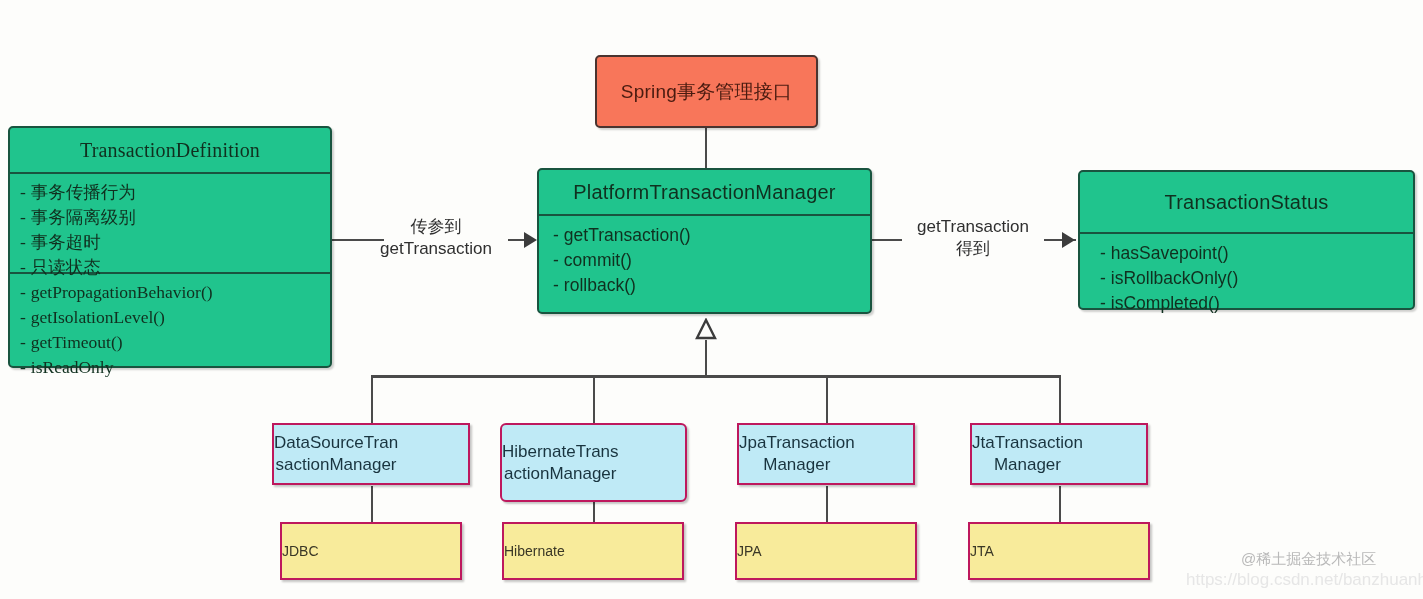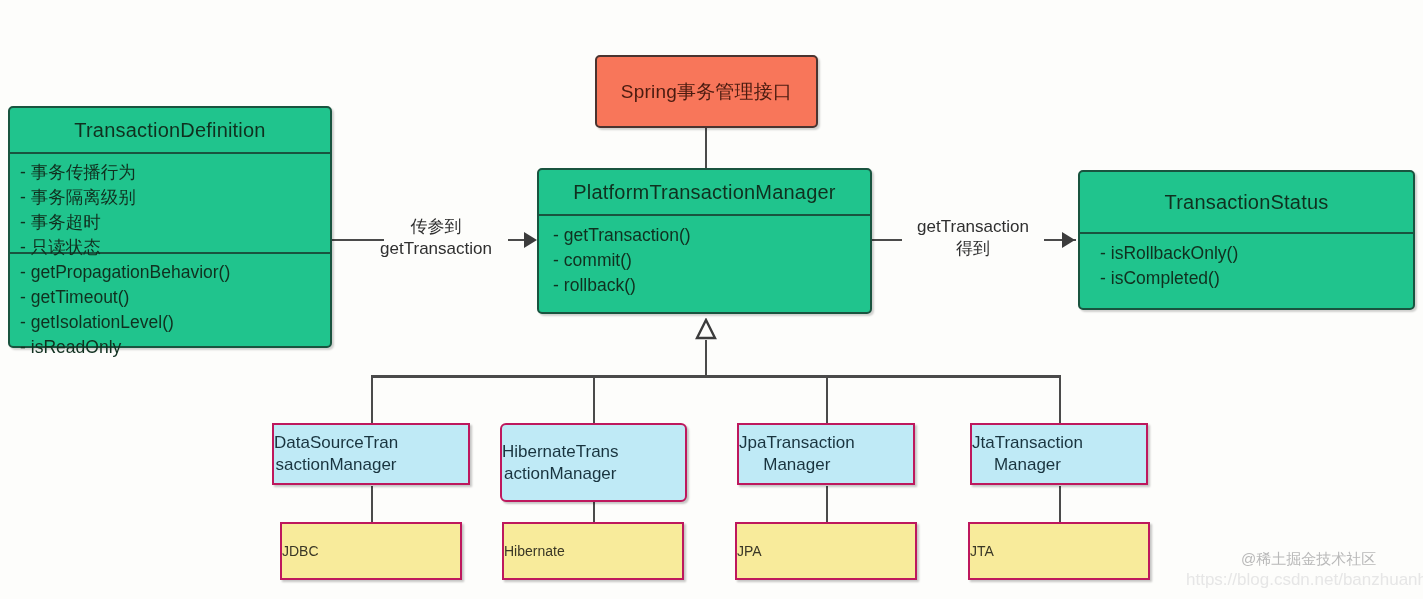--- a/index.html
+++ b/index.html
@@ -139,48 +139,49 @@
 
   <div class="line v" style="left:371px; top:486px; height:36px;"></div>
   <div class="line v" style="left:593px; top:486px; height:36px;"></div>
   <div class="line v" style="left:826px; top:486px; height:36px;"></div>
   <div class="line v" style="left:1059px; top:486px; height:36px;"></div>
 
   <div class="uml-box orange" style="left:595px; top:55px; width:223px; height:73px;">
     <div class="uml-title" style="height:100%; font-size:19px;">Spring事务管理接口</div>
   </div>
 
-  <div class="uml-box green" style="left:8px; top:106px; width:324px; height:242px;">
+  <div class="uml-box green" style="left:8px; top:126px; width:324px; height:242px;font-family:Liberation Serif, serif;">
     <div class="uml-title" style="height:44px;">TransactionDefinition</div>
     <div class="uml-section" style="height:100px; padding-top:6px;">
       <div class="row"><span class="dash">-</span><span>事务传播行为</span></div>
       <div class="row"><span class="dash">-</span><span>事务隔离级别</span></div>
       <div class="row"><span class="dash">-</span><span>事务超时</span></div>
       <div class="row"><span class="dash">-</span><span>只读状态</span></div>
     </div>
     <div class="uml-section" style="padding-top:6px;">
       <div class="row"><span class="dash">-</span><span>getPropagationBehavior()</span></div>
+      <div class="row"><span class="dash">-</span><span>getIsolationLevel()</span></div>
       <div class="row"><span class="dash">-</span><span>getTimeout()</span></div>
-      <div class="row"><span class="dash">-</span><span>getIsolationLevel()</span></div>
       <div class="row"><span class="dash">-</span><span>isReadOnly</span></div>
     </div>
   </div>
 
   <div class="uml-box green" style="left:537px; top:168px; width:335px; height:146px;">
     <div class="uml-title" style="height:44px;">PlatformTransactionManager</div>
     <div class="uml-section" style="padding-top:7px; padding-left:14px;">
       <div class="row"><span class="dash">-</span><span>getTransaction()</span></div>
       <div class="row"><span class="dash">-</span><span>commit()</span></div>
       <div class="row"><span class="dash">-</span><span>rollback()</span></div>
     </div>
   </div>
 
   <div class="uml-box green" style="left:1078px; top:170px; width:337px; height:140px;">
     <div class="uml-title" style="height:60px;">TransactionStatus</div>
     <div class="uml-section" style="padding-top:7px; padding-left:20px;">
+      <div class="row"><span class="dash">-</span><span>hasSavepoint()</span></div>
       <div class="row"><span class="dash">-</span><span>isRollbackOnly()</span></div>
       <div class="row"><span class="dash">-</span><span>isCompleted()</span></div>
     </div>
   </div>
 
   <div class="edge-label" style="left:356px; top:216px; width:160px;">
     <div>传参到</div>
     <div>getTransaction</div>
   </div>
 

